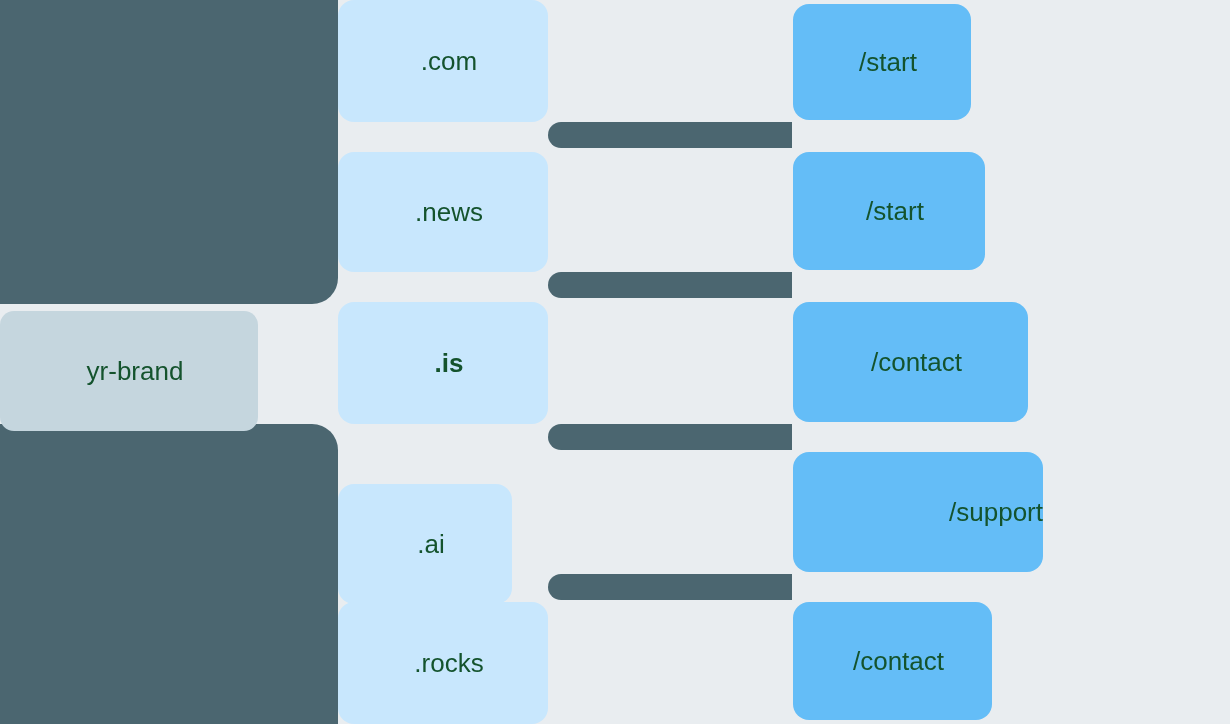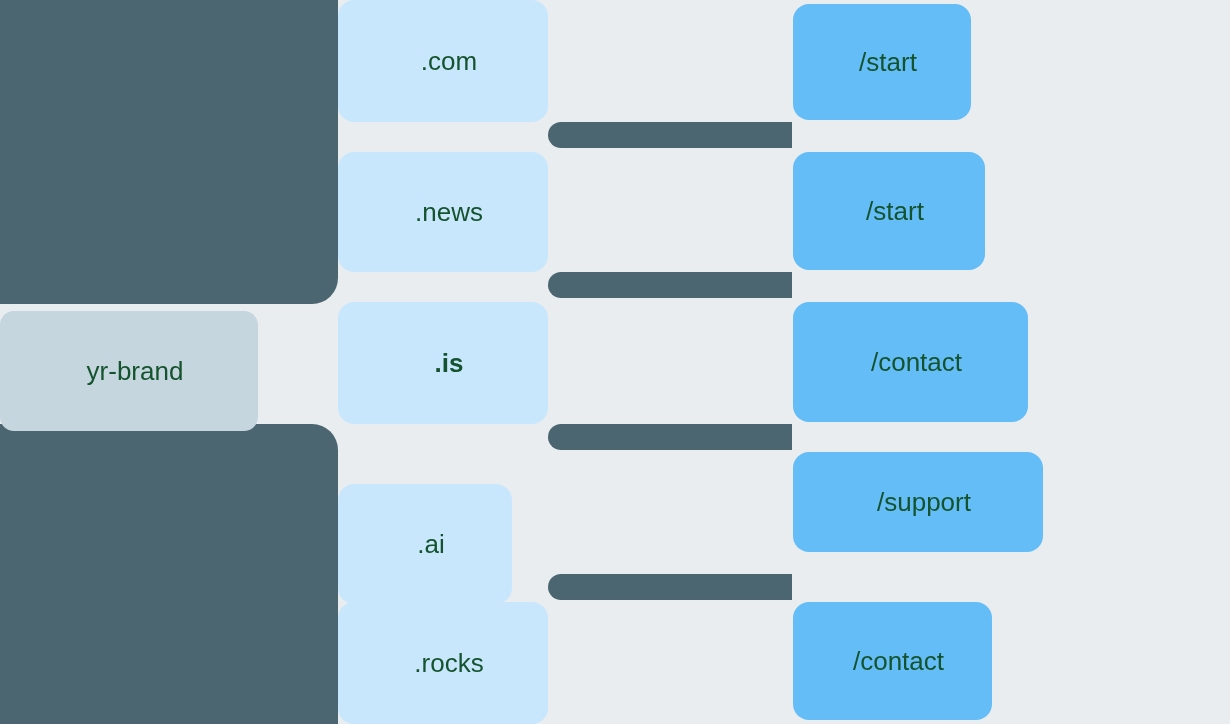--- a/index.html
+++ b/index.html
@@ -111,20 +111,20 @@
 
   <div class="node node-path" style="left:793px; top:4px; width:178px; height:116px;">
     <span>/start</span>
   </div>
   <div class="node node-path" style="left:793px; top:152px; width:192px; height:118px;">
     <span>/start</span>
   </div>
   <div class="node node-path" style="left:793px; top:302px; width:235px; height:120px;">
     <span>/contact</span>
   </div>
-  <div class="node node-path" style="left:793px; top:452px; width:250px; height:100px;">
+  <div class="node node-path" style="left:793px; top:452px; width:250px; height:120px;justify-content:flex-end;">
     <span>/support</span>
   </div>
   <div class="node node-path" style="left:793px; top:602px; width:199px; height:118px;">
     <span>/contact</span>
   </div>
 
 </div>
 
 </body></html>

